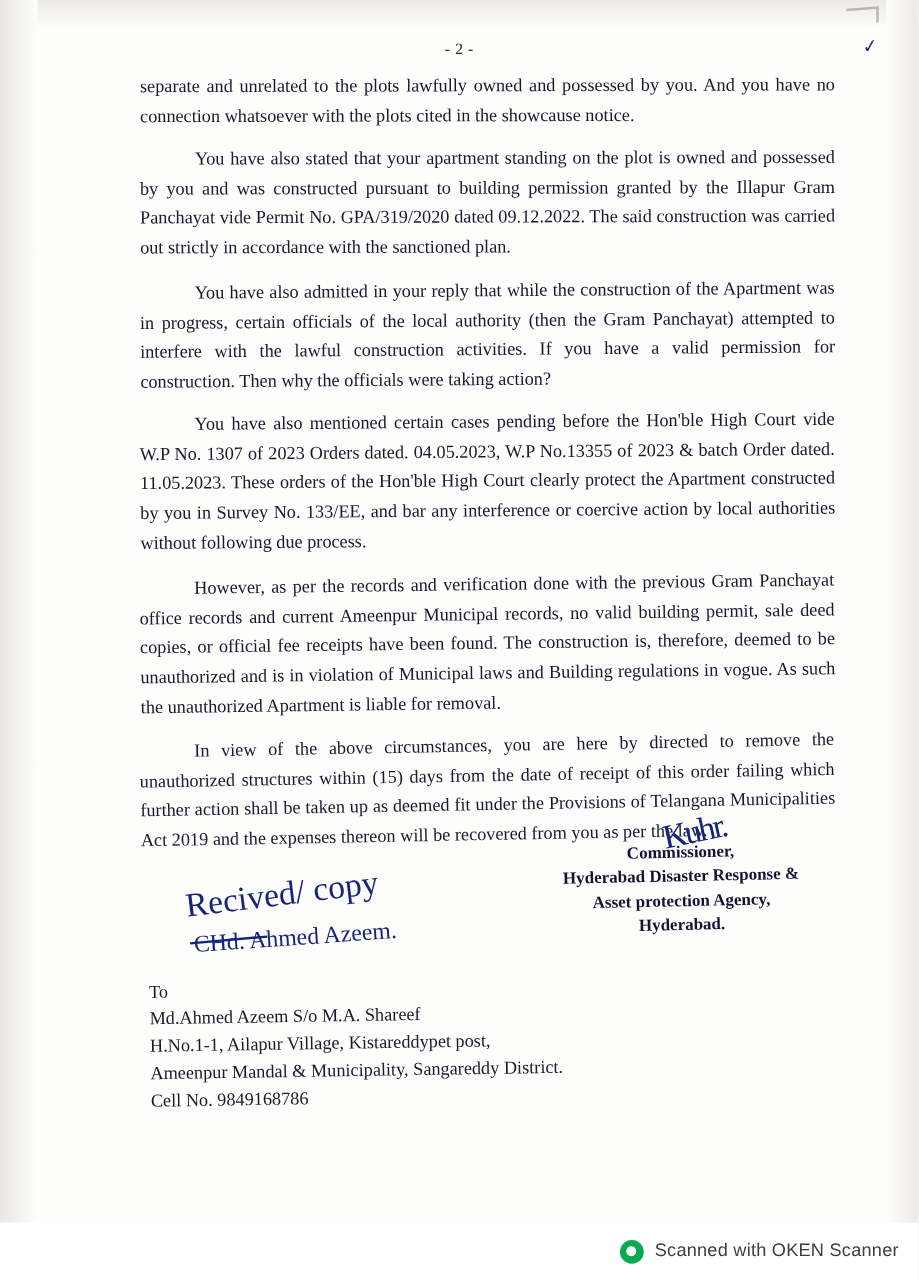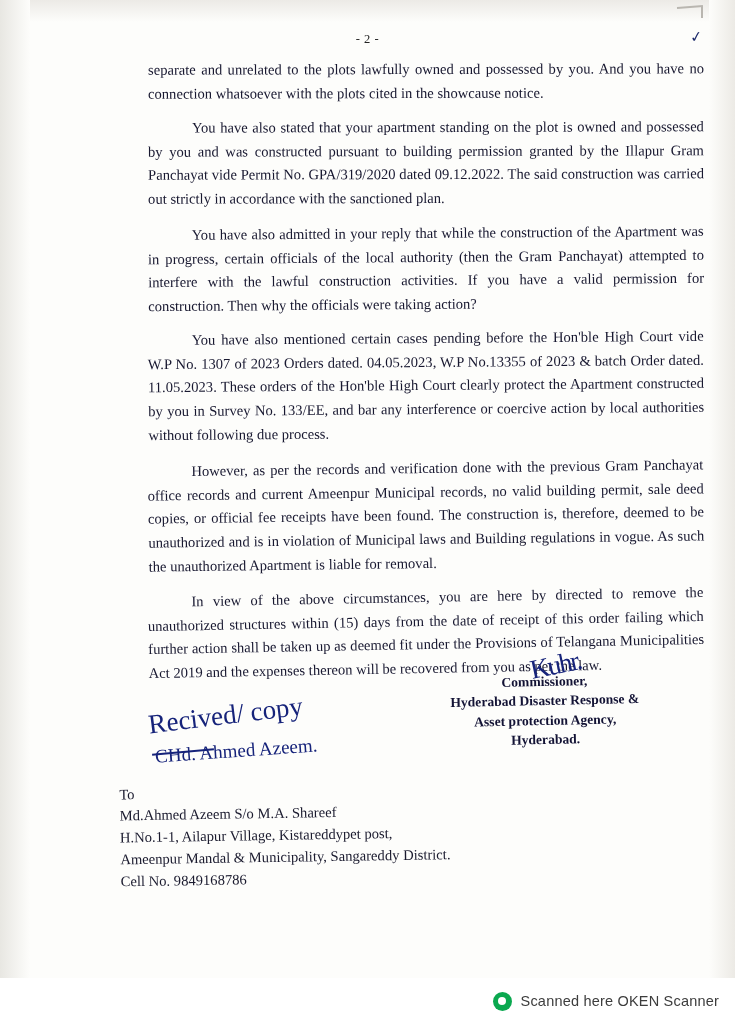--- a/index.html
+++ b/index.html
@@ -97,21 +97,20 @@
     font-size: 12.5px;
     letter-spacing: 0.5px;
     color: #222;
   }
 
   .content {
     position: absolute;
     left: 112px;
     top: 58px;
     width: 556px;
-    margin-left: 36px;
   }
 
   .para {
     font-size: 14.6px;
     line-height: 1.62;
     text-align: justify;
     text-justify: inter-word;
     margin: 0 0 11px 0;
     color: #181830;
   }
@@ -282,16 +281,16 @@
   <div class="addressee">
     <div class="to">To</div>
     <div class="aline">Md.Ahmed Azeem S/o M.A. Shareef</div>
     <div class="aline">H.No.1-1, Ailapur Village, Kistareddypet post,</div>
     <div class="aline">Ameenpur Mandal &amp; Municipality, Sangareddy District.</div>
     <div class="aline">Cell No. 9849168786</div>
   </div>
 
   <div class="footer-bar">
     <div class="oken-icon"></div>
-    <div class="oken-text">Scanned here OKEN Scanner</div>
+    <div class="oken-text">Scanned with OKEN Scanner</div>
   </div>
 
 </div>
 
 </body></html>

